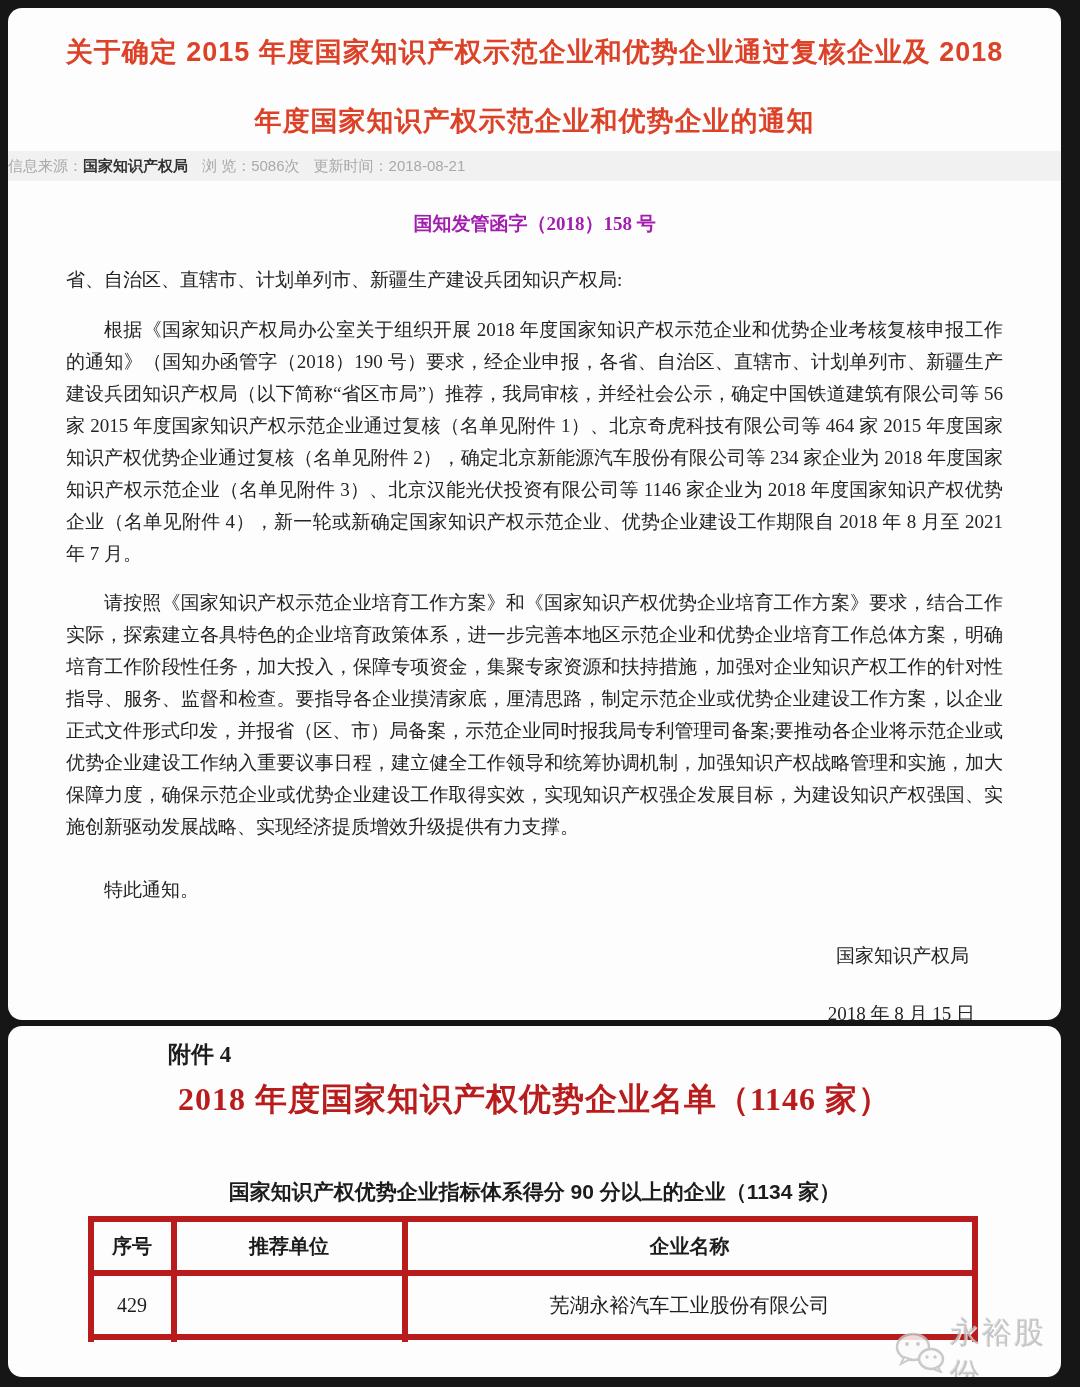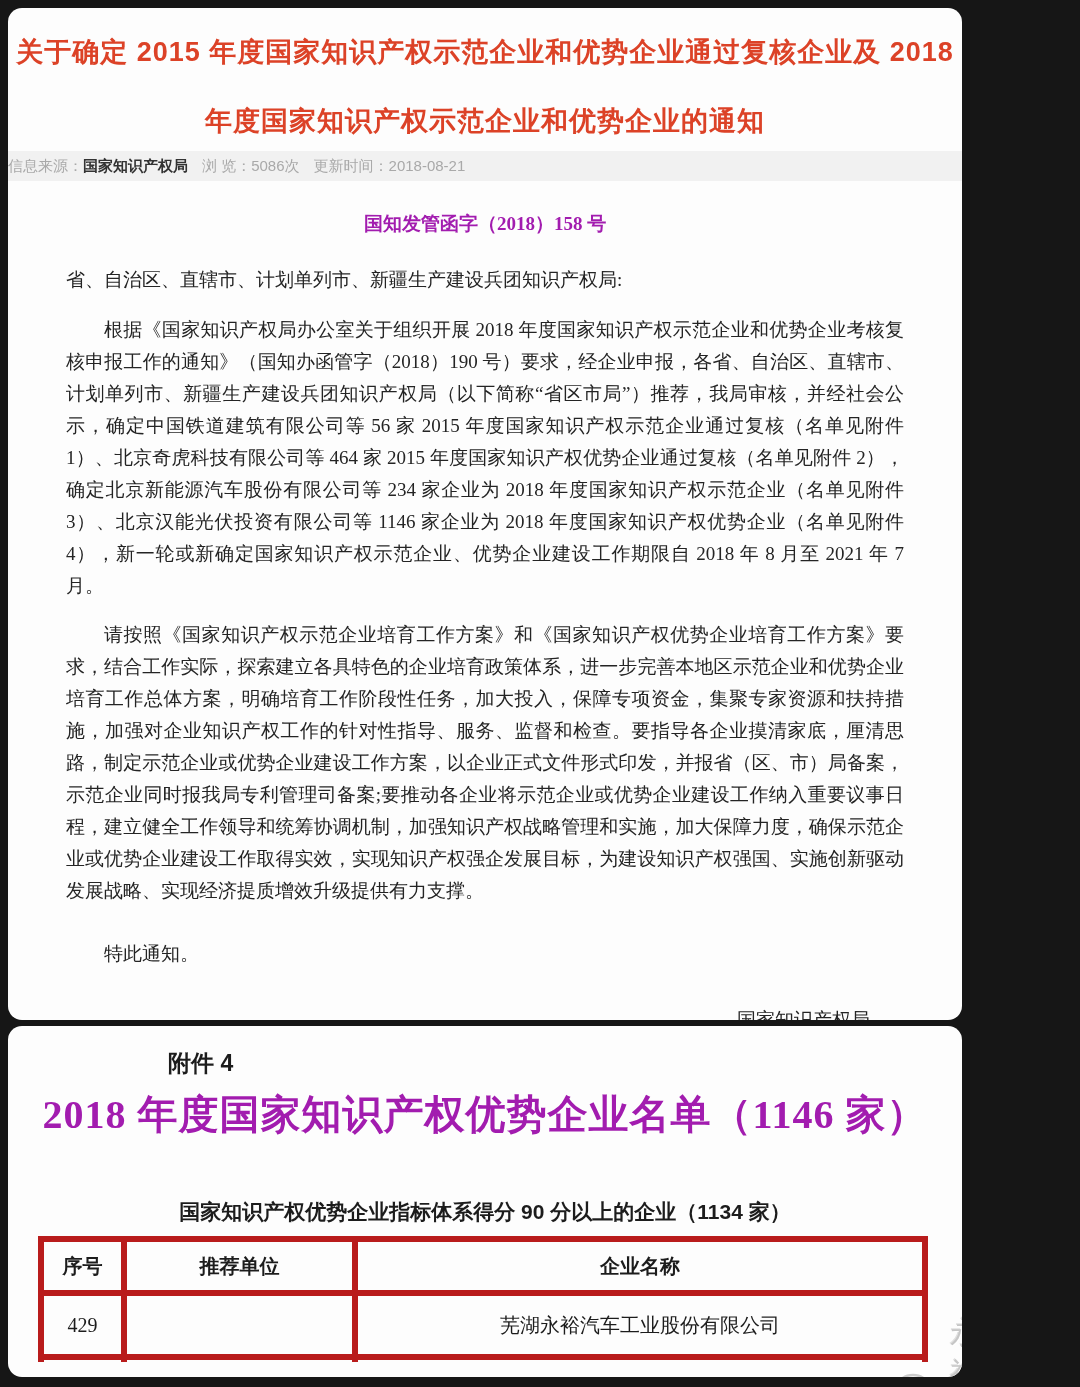--- a/index.html
+++ b/index.html
@@ -4,21 +4,21 @@
 <style>
   html,body{margin:0;padding:0;}
   body{
     width:1080px;height:1387px;
     background:#161616;
     font-family:"Liberation Serif", serif;
     overflow:hidden;
     position:relative;
   }
   .panel{
-    position:absolute;left:8px;width:954px;
+    position:absolute;left:8px;width:1053px;
     background:#fdfdfd;border-radius:14px;overflow:hidden;
   }
   #panel-notice{top:8px;height:1012px;}
   #panel-attachment{top:1026px;height:351px;}
 
   
   .doc-title{
     text-align:center;font-weight:bold;font-size:27px;line-height:36px;
     font-family:"Liberation Sans", sans-serif;letter-spacing:1px;
   }
@@ -41,25 +41,25 @@
     margin-top:21px;padding:0 58px;font-size:19px;line-height:32px;color:#242424;
     text-indent:2em;text-align:justify;
   }
   .para.p2{margin-top:17px;}
   .closing{margin-top:34px;padding:0 58px;font-size:19px;color:#242424;text-indent:2em;}
   .signature{margin-top:40px;padding-right:92px;text-align:right;font-size:19px;color:#242424;}
   .date-line{margin-top:32px;padding-right:86px;text-align:right;font-size:19px;color:#242424;}
 
   
   .attach-label{
-    margin:22px 0 0 160px;font-size:23px;font-weight:bold;color:#1c1c1c;
-    font-family:Liberation Sans, sans-serif;
+    margin:13px 0 0 160px;font-size:23px;font-weight:bold;color:#1c1c1c;
+    font-family:Liberation Serif, serif;
   }
   .attach-title{
-    margin-top:8px;text-align:center;font-size:40px;font-weight:bold;color:#a21caf;
+    margin-top:8px;text-align:center;font-size:32px;font-weight:bold;color:#b91c1c;
     font-family:"Liberation Serif", serif;letter-spacing:1px;
   }
   .table-caption{
     margin-top:56px;text-align:center;font-size:21px;font-weight:bold;color:#1c1c1c;
     font-family:"Liberation Sans", sans-serif;
   }
   .table-clip{
     margin:10px auto 0;width:894px;height:126px;overflow:hidden;
   }
   table.roster{

